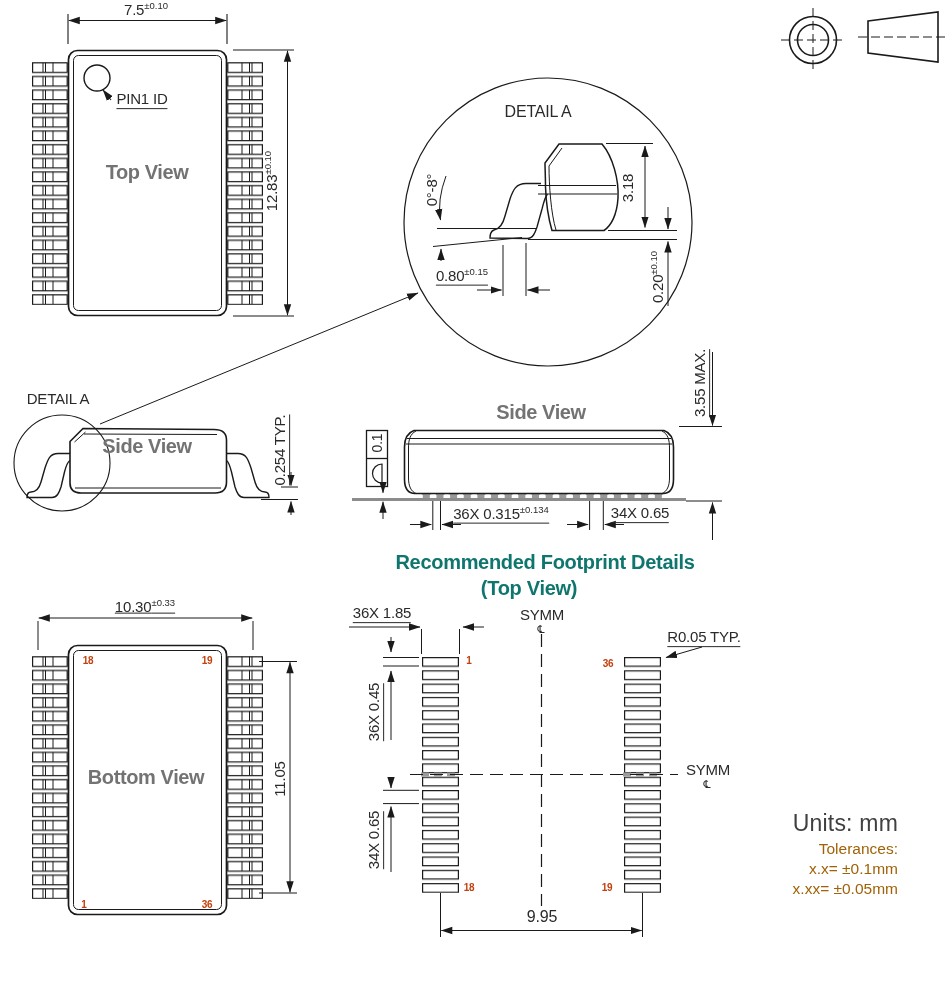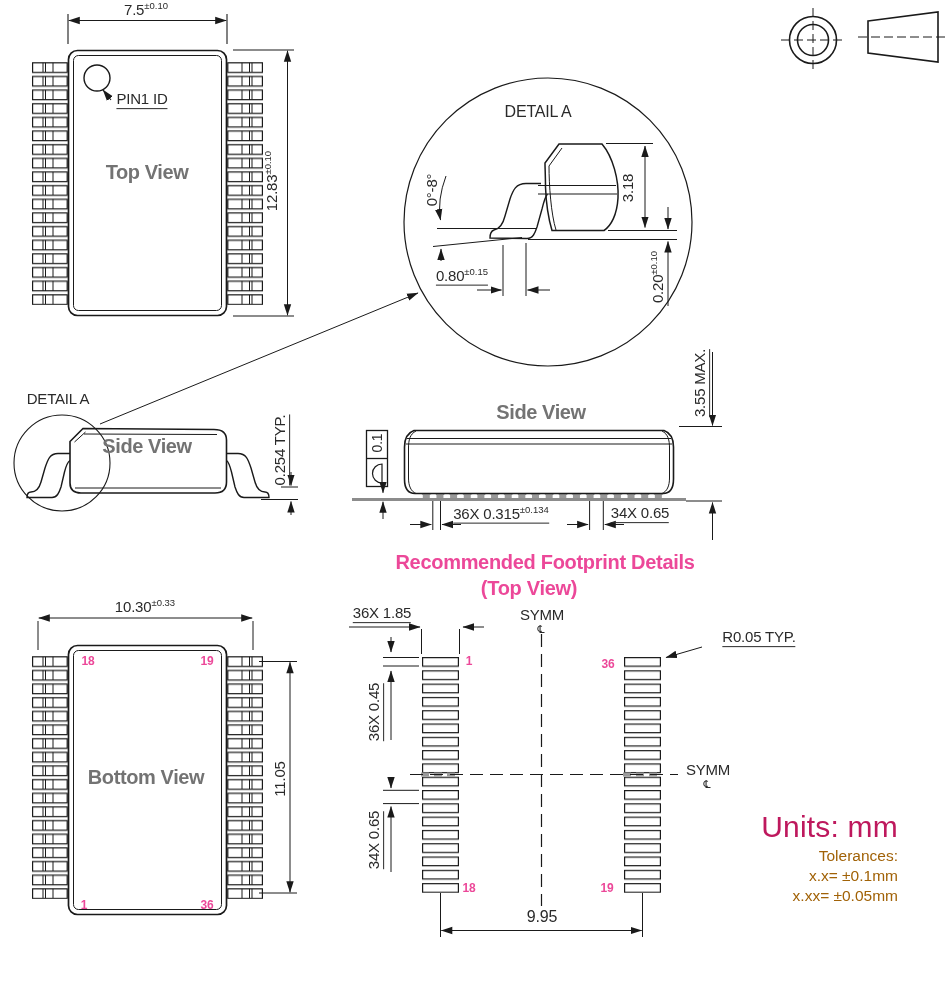--- a/index.html
+++ b/index.html
@@ -4,26 +4,26 @@
 <style>
   html,body{margin:0;padding:0;background:#fff;}
   #canvas{position:relative;width:952px;height:983px;background:#fff;overflow:hidden;
           font-family:"Liberation Sans","DejaVu Sans",sans-serif;color:#222;}
   #art{position:absolute;left:0;top:0;}
   .lbl{position:absolute;transform:translate(-50%,-50%);font-size:15px;line-height:1.05;
        color:#2a2a2a;white-space:nowrap;letter-spacing:-0.2px;}
   .rot{transform:translate(-50%,-50%) rotate(-90deg);}
   .u{border-bottom:1.4px solid #2a2a2a;padding-bottom:1px;}
   .t-view{font-size:20px;font-weight:bold;letter-spacing:-0.4px;color:#737373;}
-  .t-foot{font-size:20px;font-weight:bold;letter-spacing:-0.3px;color:#ec4899;}
-  .num{font-size:12px;font-weight:bold;color:#ec4899;}
+  .t-foot{font-size:20px;font-weight:bold;letter-spacing:-0.3px;color:#0f766e;}
+  .num{font-size:10px;font-weight:bold;color:#c2410c;}
   .cl{font-size:11px;letter-spacing:0;}
   sup{font-size:9.5px;letter-spacing:0;vertical-align:6px;}
   .units-box{position:absolute;left:758px;top:810px;width:140px;text-align:right;}
-  .units-title{font-size:30px;color:#be185d;letter-spacing:0.2px;margin-bottom:3px;}
+  .units-title{font-size:23px;color:#404040;letter-spacing:0.2px;margin-bottom:3px;}
   .units-line{font-size:15.5px;color:#a16207;margin-top:2px;}
 </style>
 </head>
 <body>
 
 <div id="canvas">
 
 <svg id="art" width="952" height="983" viewBox="0 0 952 983">
   <defs>
     <marker id="mE" markerWidth="13" markerHeight="10" refX="11" refY="5" orient="auto" markerUnits="userSpaceOnUse">
@@ -237,32 +237,32 @@
 <div class="lbl rot u" style="left:701px;top:383px;">3.55 MAX.</div>
 <div class="lbl u" style="left:501px;top:514px;"><span>36X 0.315</span><sup>±0.134</sup></div>
 <div class="lbl u" style="left:640px;top:514px;">34X 0.65</div>
 
 <div class="lbl t-foot" style="left:545px;top:562px;">Recommended Footprint Details</div>
 <div class="lbl t-foot" style="left:529px;top:588px;">(Top View)</div>
 
 <div class="lbl" style="left:542px;top:615px;">SYMM</div>
 <div class="lbl cl" style="left:541px;top:630px;">℄</div>
 <div class="lbl u" style="left:382px;top:614px;">36X 1.85</div>
-<div class="lbl u" style="left:759px;top:638px;text-align:right;">R0.05 TYP.</div>
+<div class="lbl u" style="left:704px;top:638px;text-align:right;">R0.05 TYP.</div>
 <div class="lbl rot u" style="left:375px;top:712px;">36X 0.45</div>
 <div class="lbl" style="left:708px;top:770px;">SYMM</div>
 <div class="lbl cl" style="left:707px;top:785px;">℄</div>
 <div class="lbl rot u" style="left:375px;top:840px;">34X 0.65</div>
 <div class="lbl" style="left:542px;top:917px;font-size:16px;">9.95</div>
 <div class="lbl num" style="left:469px;top:661px;">1</div>
 <div class="lbl num" style="left:608px;top:664px;">36</div>
 <div class="lbl num" style="left:469px;top:888px;">18</div>
 <div class="lbl num" style="left:607px;top:888px;">19</div>
 
-<div class="lbl" style="left:145px;top:606px;"><span>10.30</span><sup>±0.33</sup></div>
+<div class="lbl" style="left:145px;top:606px;text-decoration:underline;"><span>10.30</span><sup>±0.33</sup></div>
 <div class="lbl t-view" style="left:146px;top:777px;">Bottom View</div>
 <div class="lbl rot" style="left:280px;top:779px;">11.05</div>
 <div class="lbl num" style="left:88px;top:661px;">18</div>
 <div class="lbl num" style="left:207px;top:661px;">19</div>
 <div class="lbl num" style="left:84px;top:905px;">1</div>
 <div class="lbl num" style="left:207px;top:905px;">36</div>
 
 <div class="units-box">
   <div class="units-title">Units: mm</div>
   <div class="units-line">Tolerances:</div>

